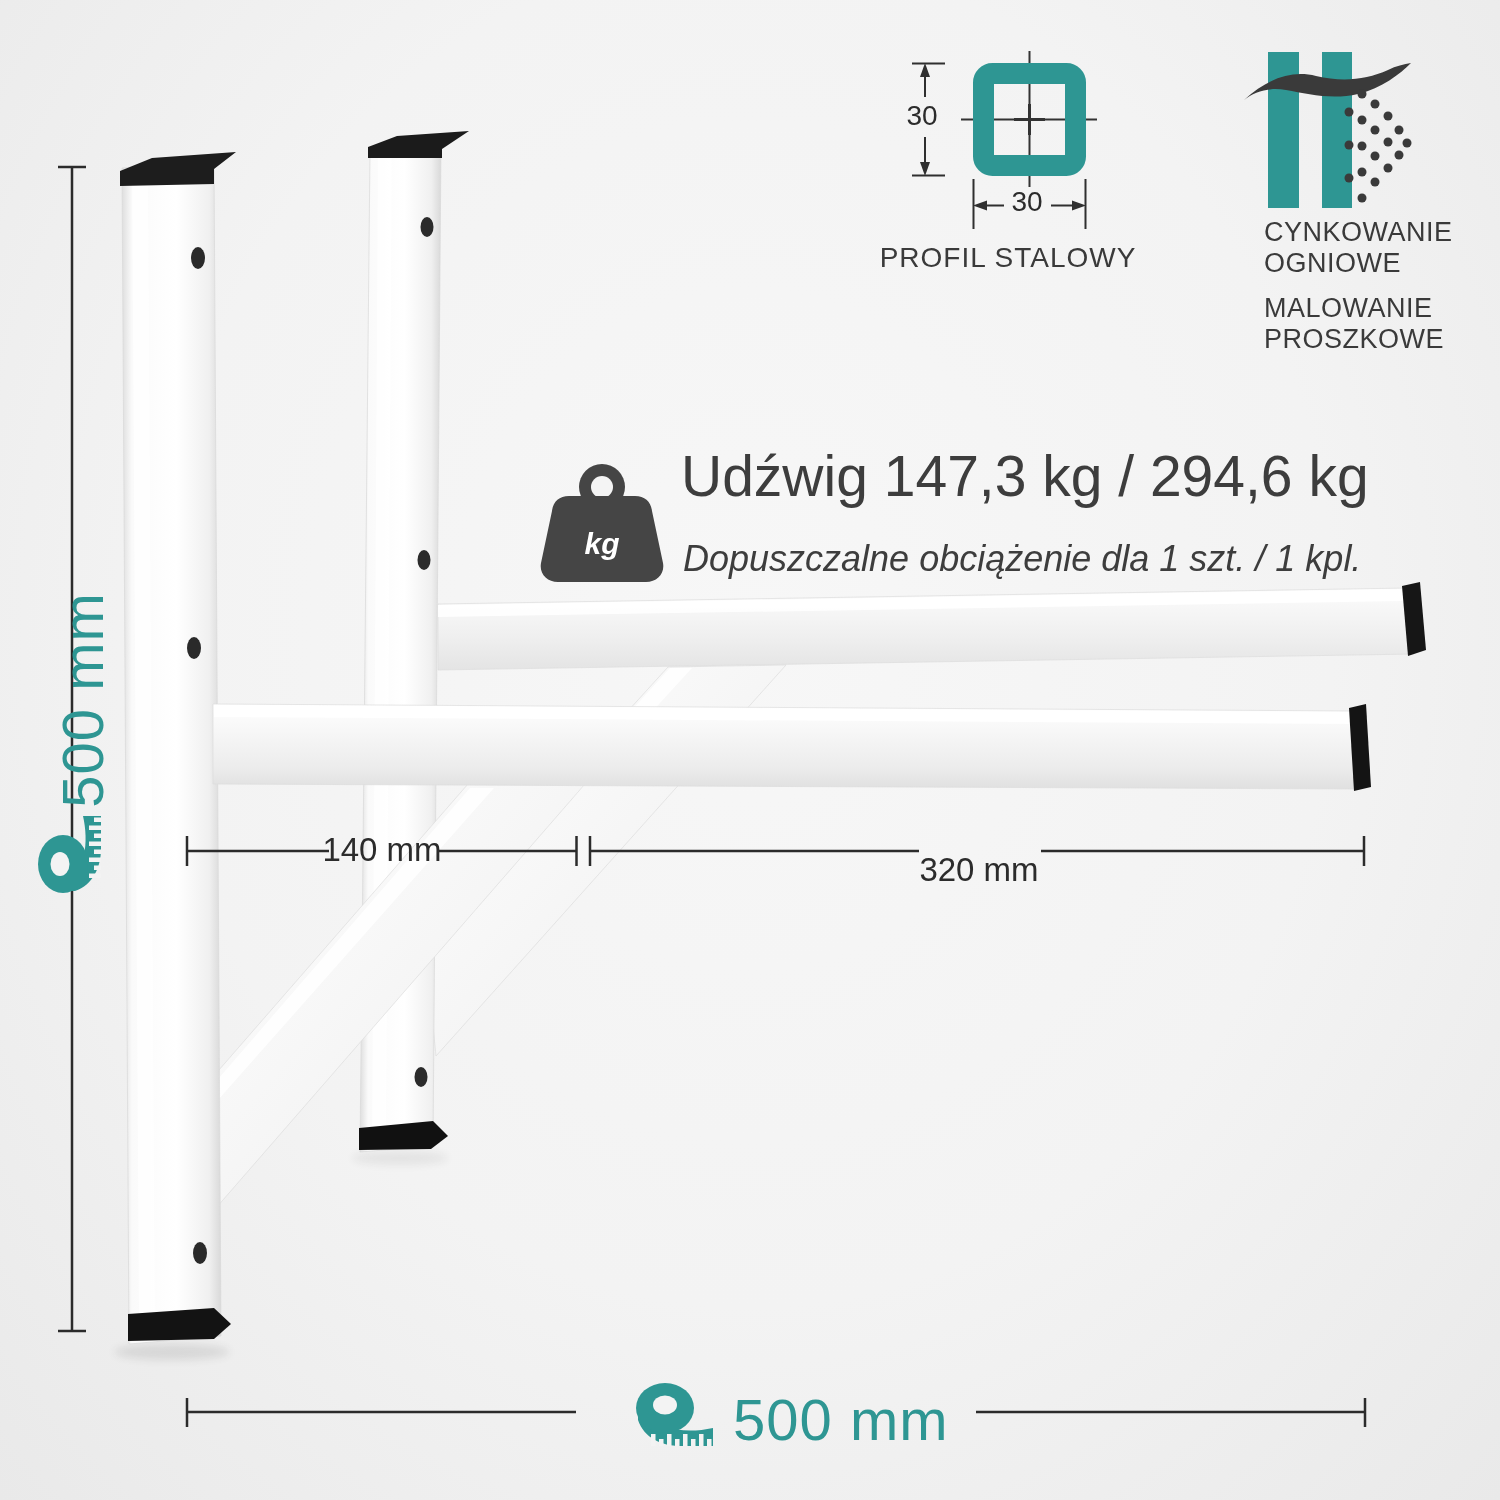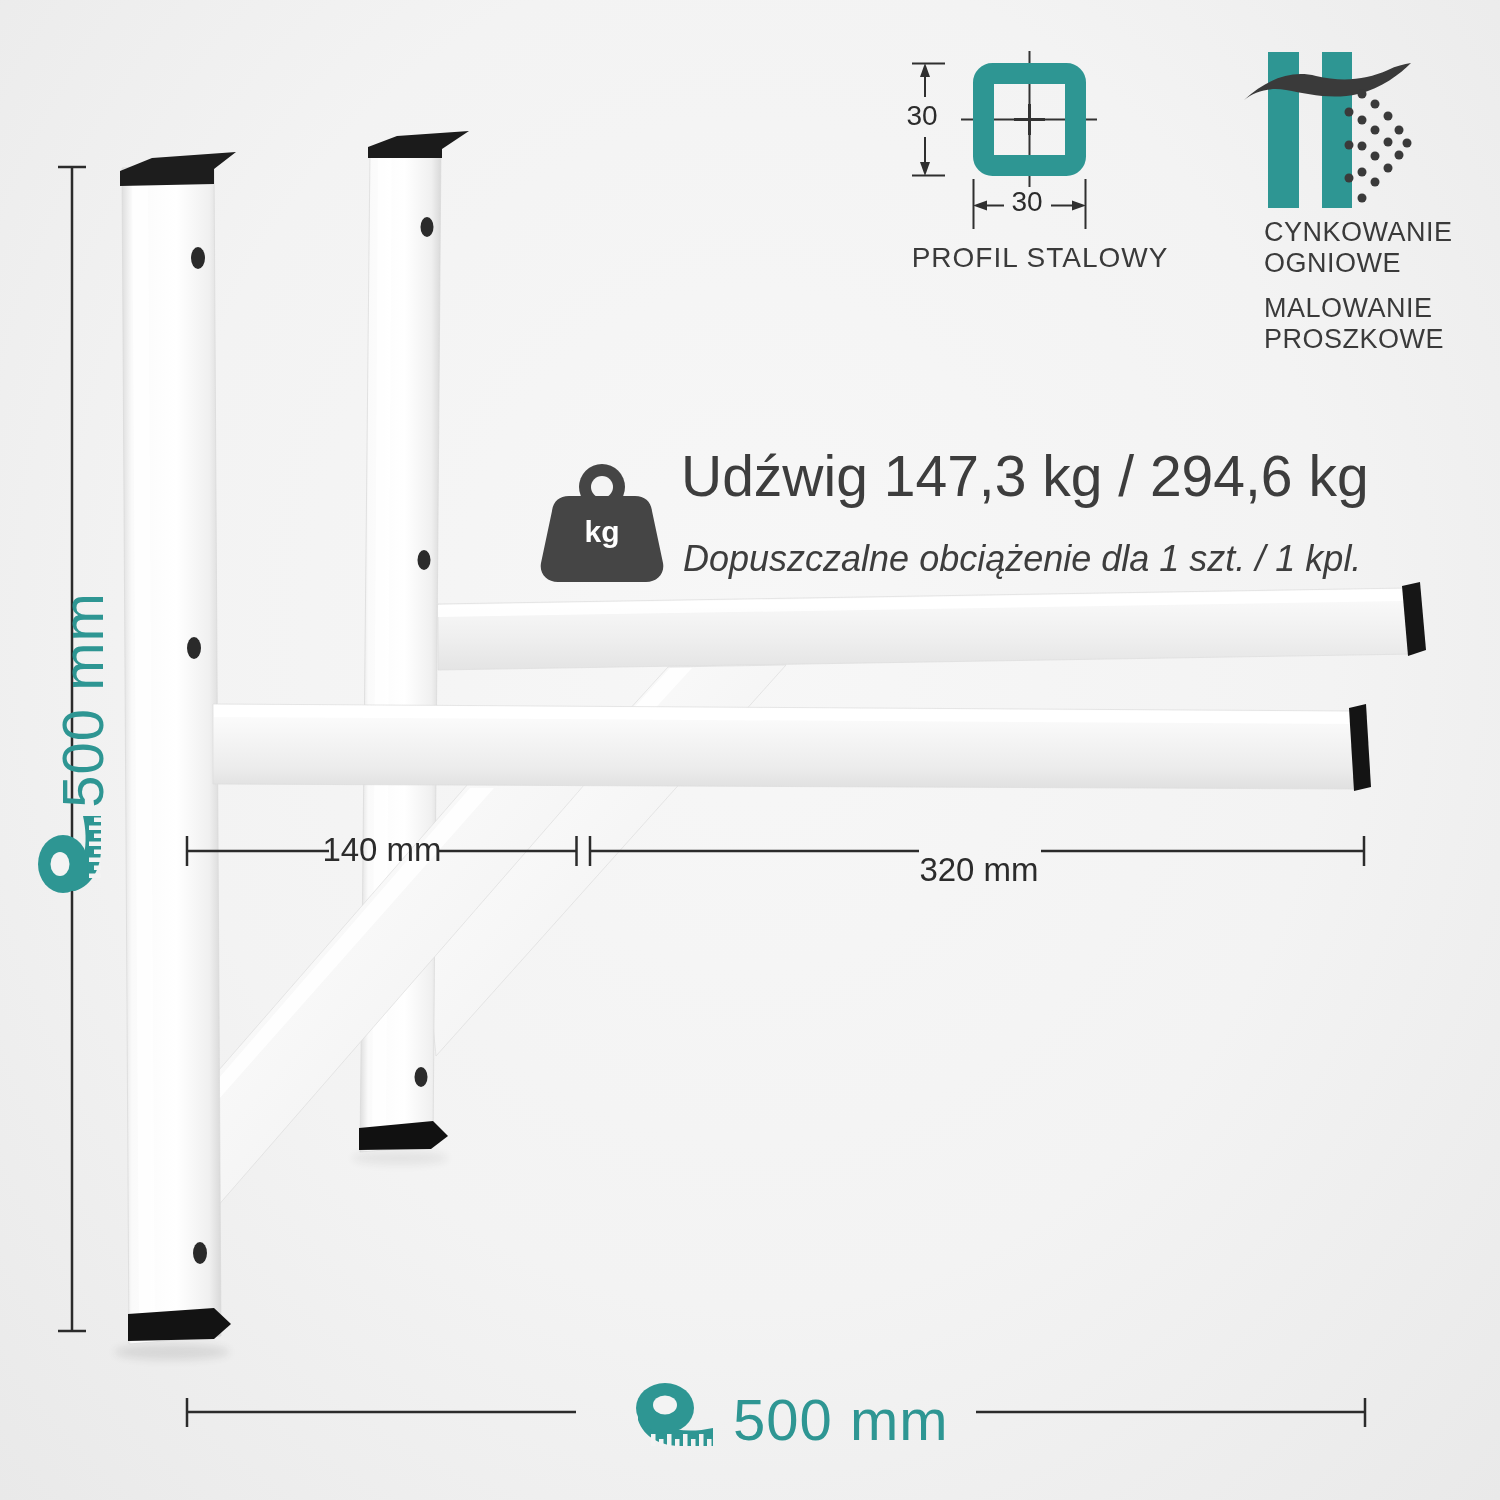--- a/index.html
+++ b/index.html
@@ -6,21 +6,21 @@
   body{background:#f2f2f2;font-family:"Liberation Sans", sans-serif;}
   .stage{position:relative;width:1500px;height:1500px;overflow:hidden;
          background:radial-gradient(ellipse at 50% 42%, #f7f7f7 0%, #f3f3f3 55%, #e9e9e9 100%);}
   .stage svg{position:absolute;left:0;top:0;}
   .lbl{position:absolute;white-space:nowrap;color:#3c3c3c;}
   .teal{color:#2E9693;}
   .dim{font-size:33px;color:#2c2c2c;transform:translate(-50%,-50%);}
   .big{font-size:58px;letter-spacing:1px;}
   .thirty{font-size:28px;font-weight:400;color:#2c2c2c;transform:translate(-50%,-50%);}
   .capt{font-size:27px;line-height:31px;color:#3a3a3a;letter-spacing:0.5px;}
-  .center{transform:translate(-50%,-50%);margin-left:32px;}
+  .center{transform:translate(-50%,-50%);}
   .vrot{transform:translate(-50%,-50%) rotate(-90deg);}
   .kg-lbl{font-size:30px;font-weight:700;color:#ffffff;transform:translate(-50%,-50%);}
   .title1{font-size:57px;color:#3d3d3d;}
   .title2{font-size:36px;color:#3d3d3d;}
 </style>
 </head>
 <body>
 
 <div class="stage">
 
@@ -212,19 +212,19 @@
   <div class="lbl capt" style="left:1264px;top:293px;">
     <span style="display:block;">MALOWANIE</span>
     <span style="display:block;">PROSZKOWE</span>
   </div>
 
   <div class="lbl capt" style="left:1264px;top:217px;">
     <span style="display:block;">CYNKOWANIE</span>
     <span style="display:block;">OGNIOWE</span>
   </div>
 
-  <div class="lbl kg-lbl" style="left:602px;top:532px;">kg</div>
+  <div class="lbl kg-lbl" style="left:602px;top:544px;font-style:italic;">kg</div>
 
   <div class="lbl title1" style="left:681px;top:443px;">Udźwig 147,3 kg / 294,6 kg</div>
 
   <div class="lbl title2" style="left:683px;top:538px;font-style:italic;">Dopuszczalne obciążenie dla 1 szt. / 1 kpl.</div>
 
 </div>
 
 </body></html>

